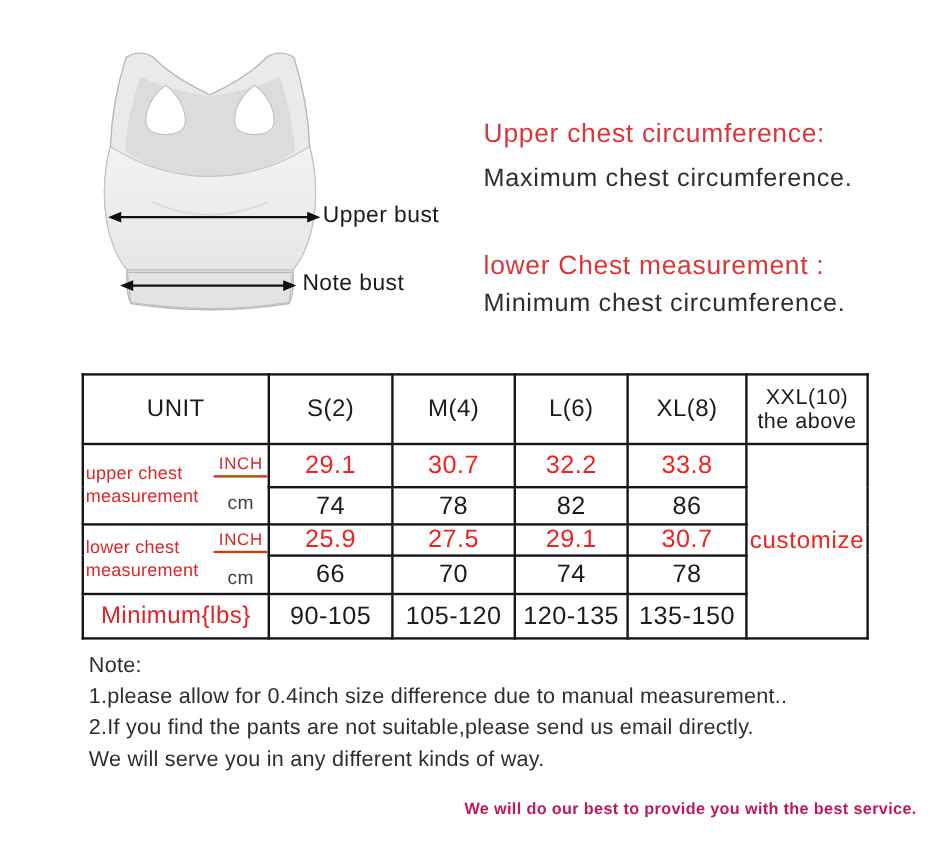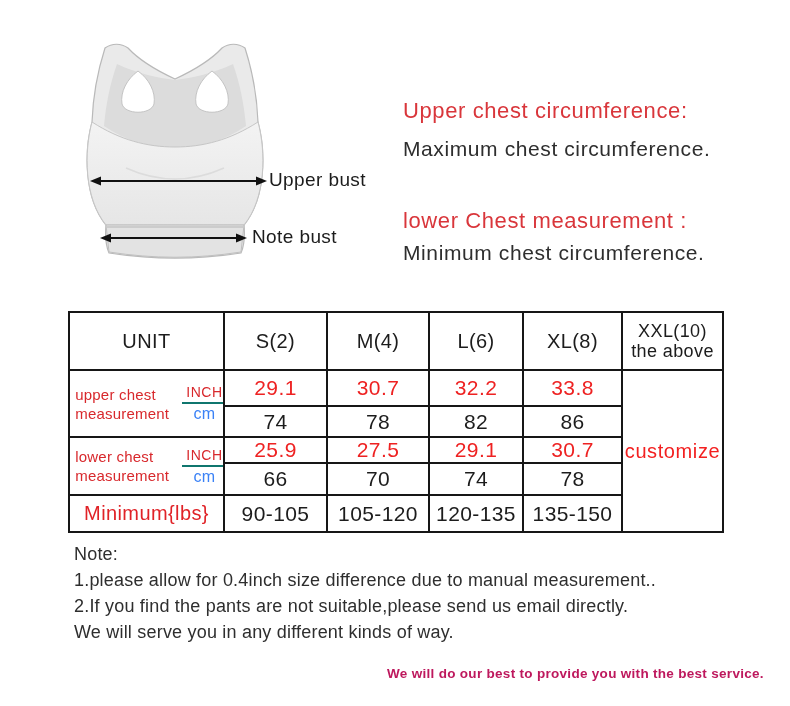--- a/index.html
+++ b/index.html
@@ -50,28 +50,28 @@
     vertical-align: middle;
     font-size: 20px;
     letter-spacing: 0.4px;
     overflow: hidden;
   }
   .size-table .val { font-size: 21px; }
   .size-table .red-val { color: #ee2222; font-size: 21px; }
   .size-table .customize { color: #f32020; font-size: 20px; letter-spacing: 0.6px; }
   .xxl-header div { line-height: 20px; font-size: 18px; }
   .label-cell { padding-left: 9px; }
-  .label-inner { display: flex; align-items: center; justify-content: center; gap: 13px; }
+  .label-inner { display: flex; align-items: center; justify-content: flex-end; gap: 13px; }
   .lbl-left { text-align: left; color: #d8282c; font-size: 15px; line-height: 19px; letter-spacing: 0.2px; }
   .lbl-frac { display: inline-block; text-align: center; }
   .lbl-frac .inch {
     color: #d8282c; font-size: 14px; letter-spacing: 0.6px;
-    border-bottom: 2px solid #0f766e; padding: 0 4px 2px 4px;
-  }
-  .lbl-frac .cm { color: #3b82f6; font-size: 16px; padding-top: 1px; }
+    border-bottom: 2px solid #c2410c; padding: 0 4px 2px 4px;
+  }
+  .lbl-frac .cm { color: #404040; font-size: 16px; padding-top: 13px; }
   .weight-label { color: #e02227; font-size: 17px; letter-spacing: 0.4px; }
 
   
   .notes {
     position: absolute;
     left: 74px; top: 541px;
     font-size: 18px;
     line-height: 26px;
     color: #2e2e2e;
     letter-spacing: 0.2px;

